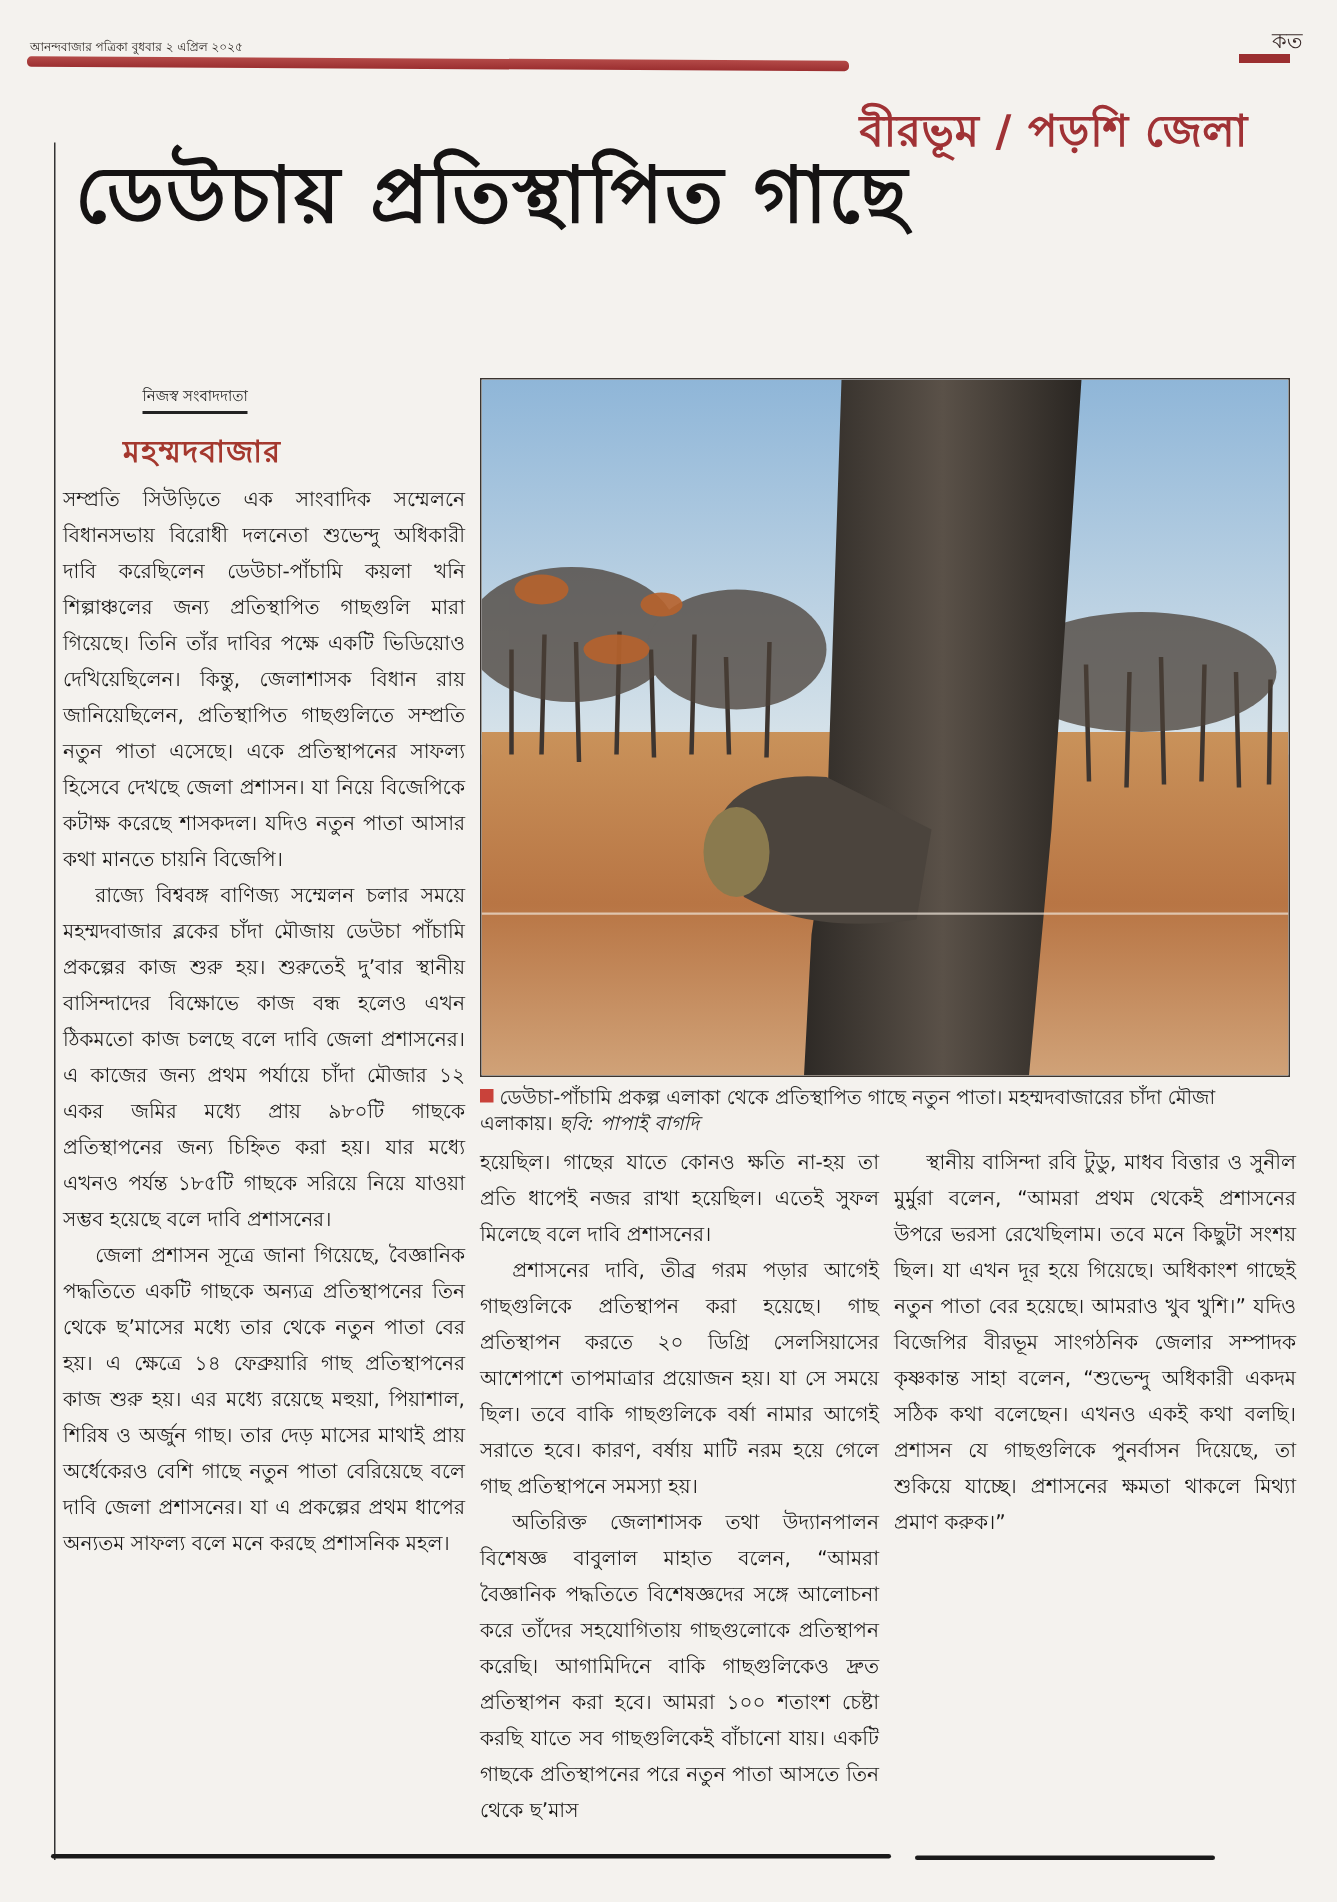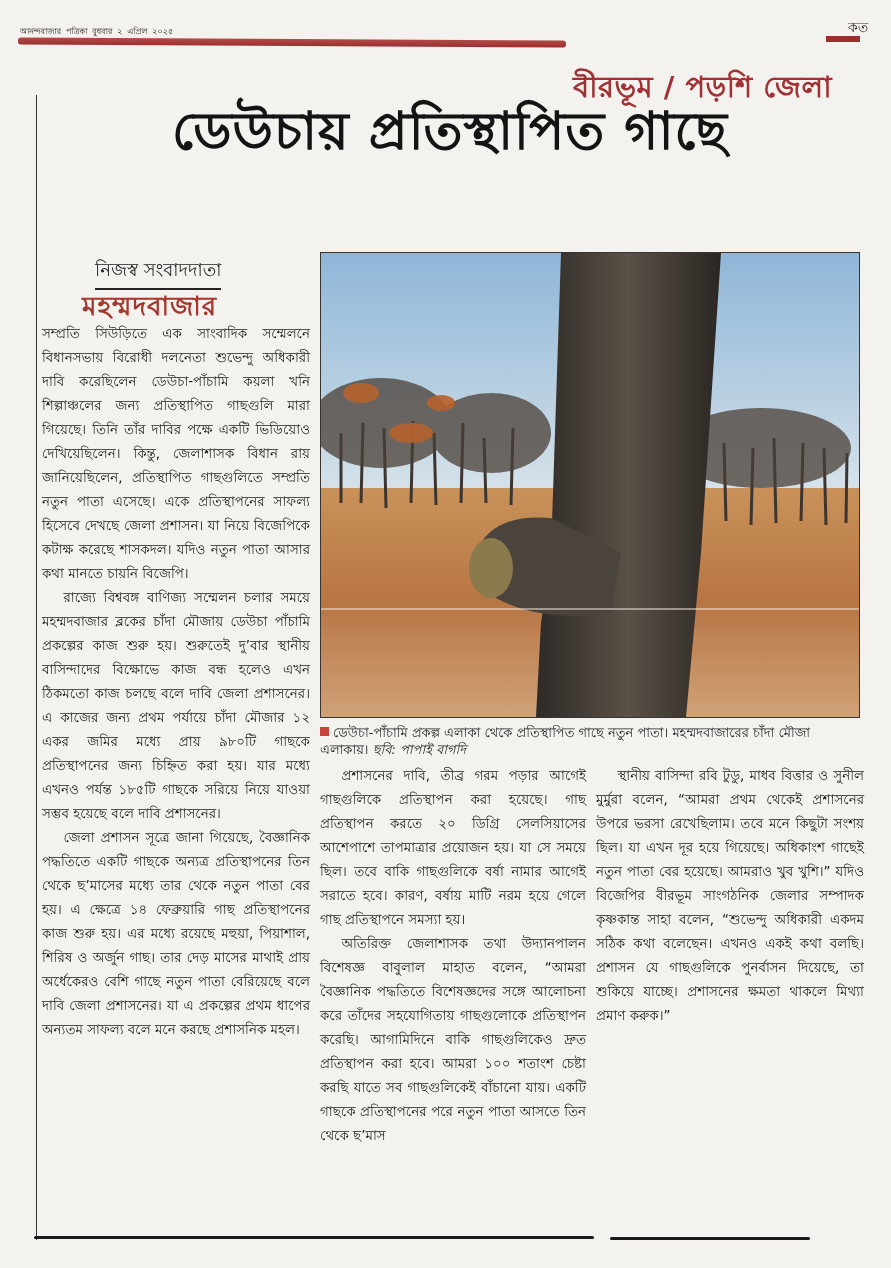--- a/index.html
+++ b/index.html
@@ -3,34 +3,34 @@
 <meta charset="utf-8">
 <style>
   html, body { margin: 0; padding: 0; }
   body {
     width: 891px; height: 1268px; position: relative; overflow: hidden;
     background: #f4f2ee;
     font-family: "DejaVu Sans", "Liberation Sans", sans-serif;
     color: #1d1b1a;
   }
   .masthead { position: absolute; left: 18px; top: 24px; width: 855px; height: 30px; }
-  .dateline { position: absolute; left: 2px; top: 1px; font-size: 8px; color: #2a2420; white-space: nowrap; font-family: Liberation Mono, monospace; }
+  .dateline { position: absolute; left: 2px; top: 1px; font-size: 8px; color: #2a2420; white-space: nowrap; }
   .red-rule { position: absolute; left: 0; top: 15px; width: 548px; height: 7px;
     background: linear-gradient(180deg, #b44a48, #9b2f30); border-radius: 3px; transform: skewY(0.3deg); }
   .section-name { position: absolute; left: 555px; top: -8px; font-size: 29px; color: #a03235; font-weight: bold; white-space: nowrap; letter-spacing: 0.5px; margin-top: 48px; }
   .red-rule-end { position: absolute; left: 808px; top: 12px; width: 34px; height: 6px; background: #9b2f30; }
   .page-no { position: absolute; left: 830px; top: -8px; font-size: 14px; color: #3a2b2a; }
 
   .article-frame { position: absolute; left: 36px; top: 95px; width: 1px; height: 1145px; background: #333; }
 
-  .headline { position: absolute; left: 50px; top: 100px; width: 800px; text-align: center;
+  .headline { position: absolute; left: 50px; top: 100px; width: 800px; text-align: left;
     font-size: 52px; line-height: 62px; font-weight: bold; color: #151313; letter-spacing: 1px; }
 
-  .byline { position: absolute; left: 95px; top: 256px; font-size: 18px; color: #222; border-bottom: 2px solid #222; padding-bottom: 1px; }
-  .dateline-place { position: absolute; left: 82px; top: 286px; font-size: 26px; font-weight: bold; color: #a4382e; letter-spacing: 1px; }
+  .byline { position: absolute; left: 95px; top: 256px; font-size: 10px; color: #222; border-bottom: 2px solid #222; padding-bottom: 1px; }
+  .dateline-place { position: absolute; left: 82px; top: 286px; font-size: 20px; font-weight: bold; color: #a4382e; letter-spacing: 1px; }
 
   .col { position: absolute; font-size: 13.4px; line-height: 24px; text-align: justify; color: #1c1a19; }
   .col p { margin: 0; text-indent: 1.6em; }
   .col p.noindent { text-indent: 0; }
   .col1 { left: 42px; top: 322px; width: 268px; }
   .col2 { left: 320px; top: 764px; width: 266px; }
   .col3 { left: 596px; top: 764px; width: 268px; }
 
   .photo { position: absolute; left: 320px; top: 252px; width: 538px; height: 464px; overflow: hidden; border: 1px solid #3a3430; }
   .caption { position: absolute; left: 320px; top: 724px; width: 540px; font-size: 13px; line-height: 17px; color: #222; }
@@ -110,20 +110,21 @@
   <span class="credit">ছবি: পাপাই বাগদি</span>
 </div>
 
 <div class="col col1">
   <p class="noindent">সম্প্রতি সিউড়িতে এক সাংবাদিক সম্মেলনে বিধানসভায় বিরোধী দলনেতা শুভেন্দু অধিকারী দাবি করেছিলেন ডেউচা-পাঁচামি কয়লা খনি শিল্পাঞ্চলের জন্য প্রতিস্থাপিত গাছগুলি মারা গিয়েছে। তিনি তাঁর দাবির পক্ষে একটি ভিডিয়োও দেখিয়েছিলেন। কিন্তু, জেলাশাসক বিধান রায় জানিয়েছিলেন, প্রতিস্থাপিত গাছগুলিতে সম্প্রতি নতুন পাতা এসেছে। একে প্রতিস্থাপনের সাফল্য হিসেবে দেখছে জেলা প্রশাসন। যা নিয়ে বিজেপিকে কটাক্ষ করেছে শাসকদল। যদিও নতুন পাতা আসার কথা মানতে চায়নি বিজেপি।</p>
   <p>রাজ্যে বিশ্ববঙ্গ বাণিজ্য সম্মেলন চলার সময়ে মহম্মদবাজার ব্লকের চাঁদা মৌজায় ডেউচা পাঁচামি প্রকল্পের কাজ শুরু হয়। শুরুতেই দু’বার স্থানীয় বাসিন্দাদের বিক্ষোভে কাজ বন্ধ হলেও এখন ঠিকমতো কাজ চলছে বলে দাবি জেলা প্রশাসনের। এ কাজের জন্য প্রথম পর্যায়ে চাঁদা মৌজার ১২ একর জমির মধ্যে প্রায় ৯৮০টি গাছকে প্রতিস্থাপনের জন্য চিহ্নিত করা হয়। যার মধ্যে এখনও পর্যন্ত ১৮৫টি গাছকে সরিয়ে নিয়ে যাওয়া সম্ভব হয়েছে বলে দাবি প্রশাসনের।</p>
   <p>জেলা প্রশাসন সূত্রে জানা গিয়েছে, বৈজ্ঞানিক পদ্ধতিতে একটি গাছকে অন্যত্র প্রতিস্থাপনের তিন থেকে ছ’মাসের মধ্যে তার থেকে নতুন পাতা বের হয়। এ ক্ষেত্রে ১৪ ফেব্রুয়ারি গাছ প্রতিস্থাপনের কাজ শুরু হয়। এর মধ্যে রয়েছে মহুয়া, পিয়াশাল, শিরিষ ও অর্জুন গাছ। তার দেড় মাসের মাথাই প্রায় অর্ধেকেরও বেশি গাছে নতুন পাতা বেরিয়েছে বলে দাবি জেলা প্রশাসনের। যা এ প্রকল্পের প্রথম ধাপের অন্যতম সাফল্য বলে মনে করছে প্রশাসনিক মহল।</p>
 </div>
 
 <div class="col col2">
+  <p class="noindent">হয়েছিল। গাছের যাতে কোনও ক্ষতি না-হয় তা প্রতি ধাপেই নজর রাখা হয়েছিল। এতেই সুফল মিলেছে বলে দাবি প্রশাসনের।</p>
   <p>প্রশাসনের দাবি, তীব্র গরম পড়ার আগেই গাছগুলিকে প্রতিস্থাপন করা হয়েছে। গাছ প্রতিস্থাপন করতে ২০ ডিগ্রি সেলসিয়াসের আশেপাশে তাপমাত্রার প্রয়োজন হয়। যা সে সময়ে ছিল। তবে বাকি গাছগুলিকে বর্ষা নামার আগেই সরাতে হবে। কারণ, বর্ষায় মাটি নরম হয়ে গেলে গাছ প্রতিস্থাপনে সমস্যা হয়।</p>
   <p>অতিরিক্ত জেলাশাসক তথা উদ্যানপালন বিশেষজ্ঞ বাবুলাল মাহাত বলেন, “আমরা বৈজ্ঞানিক পদ্ধতিতে বিশেষজ্ঞদের সঙ্গে আলোচনা করে তাঁদের সহযোগিতায় গাছগুলোকে প্রতিস্থাপন করেছি। আগামিদিনে বাকি গাছগুলিকেও দ্রুত প্রতিস্থাপন করা হবে। আমরা ১০০ শতাংশ চেষ্টা করছি যাতে সব গাছগুলিকেই বাঁচানো যায়। একটি গাছকে প্রতিস্থাপনের পরে নতুন পাতা আসতে তিন থেকে ছ’মাস</p>
 </div>
 
 <div class="col col3">
   <p>স্থানীয় বাসিন্দা রবি টুডু, মাধব বিত্তার ও সুনীল মুর্মুরা বলেন, “আমরা প্রথম থেকেই প্রশাসনের উপরে ভরসা রেখেছিলাম। তবে মনে কিছুটা সংশয় ছিল। যা এখন দূর হয়ে গিয়েছে। অধিকাংশ গাছেই নতুন পাতা বের হয়েছে। আমরাও খুব খুশি।” যদিও বিজেপির বীরভূম সাংগঠনিক জেলার সম্পাদক কৃষ্ণকান্ত সাহা বলেন, “শুভেন্দু অধিকারী একদম সঠিক কথা বলেছেন। এখনও একই কথা বলছি। প্রশাসন যে গাছগুলিকে পুনর্বাসন দিয়েছে, তা শুকিয়ে যাচ্ছে। প্রশাসনের ক্ষমতা থাকলে মিথ্যা প্রমাণ করুক।”</p>
 </div>
 
 <div class="bottom-rule" style="left:34px; top:1236px; width:560px;"></div>
 <div class="bottom-rule" style="left:610px; top:1237px; width:200px;"></div>

